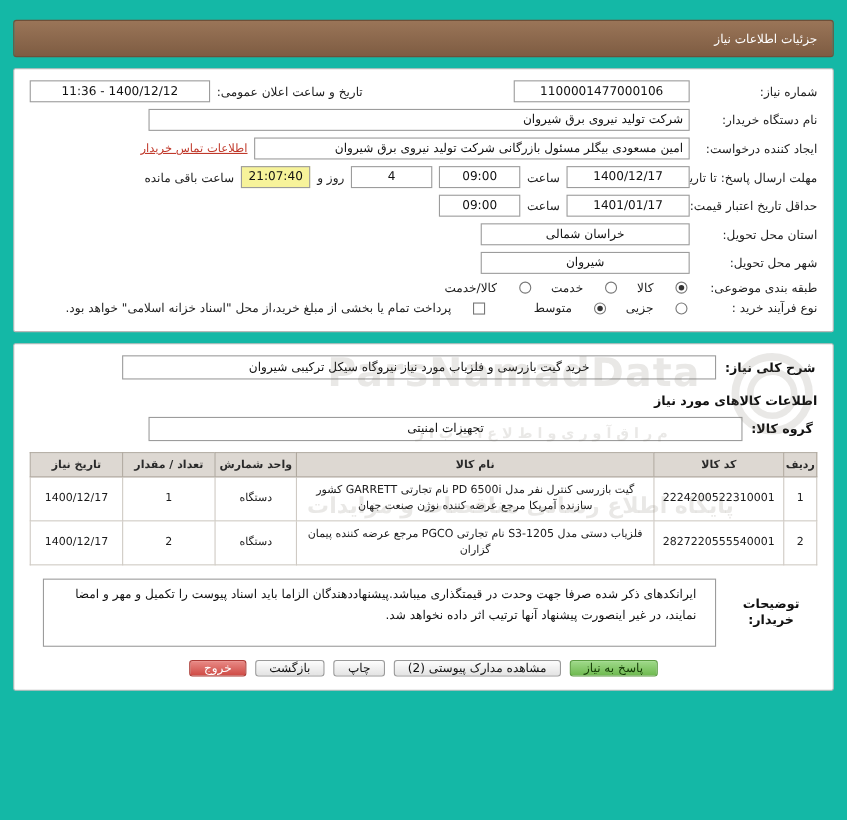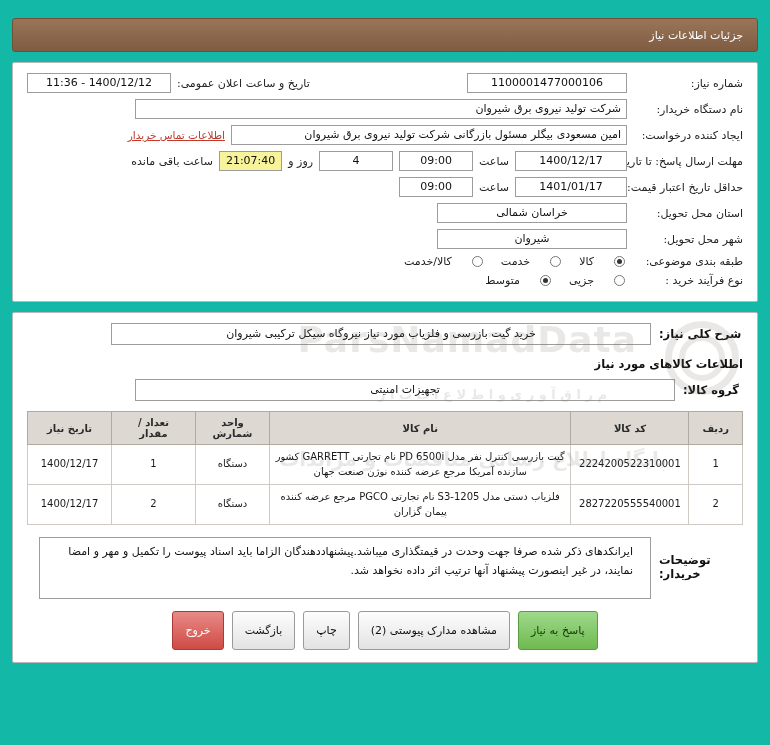--- a/index.html
+++ b/index.html
@@ -135,21 +135,21 @@
     width: 100%;
     border-collapse: collapse;
     font-size: 10px;
     direction: rtl;
   }
   table.items th {
     background: #ddd8d2;
     border: 1px solid #b0a99f;
     color: #2a2a2a;
     font-weight: bold;
-    padding: 5px 13px;
+    padding: 5px 1px;
     text-align: center;
   }
   table.items td {
     border: 1px solid #cfcac4;
     padding: 5px 4px;
     text-align: center;
     color: #1a1a1a;
     line-height: 1.45;
   }
   .desc-box {
@@ -162,21 +162,21 @@
     line-height: 1.7;
     text-align: right;
     direction: rtl;
   }
   .btn {
     border: 1px solid #9a9a9a;
     background: linear-gradient(#fdfdfd, #e3e3e3);
     border-radius: 3px;
     font-size: 11px;
     color: #111;
-    padding: 12px 12px;
+    padding: 0 12px;
     cursor: pointer;
     white-space: nowrap;
   }
   .btn.green {
     background: linear-gradient(#9fd98a, #6fba50);
     border-color: #5a9c41;
     color: #143a06;
   }
   .btn.red {
     background: linear-gradient(#e88a86, #cf4b45);
@@ -227,21 +227,21 @@
     <div class="header-title">جزئیات اطلاعات نیاز</div>
   </div>
 
   <div class="panel panel-top">
 
     <div class="row">
       <div class="lbl w-right">شماره نیاز:</div>
       <div class="fld" style="width:160px">1100001477000106</div>
       <div style="flex:1"></div>
       <div class="lbl">تاریخ و ساعت اعلان عمومی:</div>
-      <div class="fld" style="width:144px">1400/12/12 - 11:36</div>
+      <div class="fld" style="width:164px">1400/12/12 - 11:36</div>
     </div>
 
     <div class="row">
       <div class="lbl w-right">نام دستگاه خریدار:</div>
       <div class="fld lead" style="width:492px">شرکت تولید نیروی برق شیروان</div>
     </div>
 
     <div class="row">
       <div class="lbl w-right">ایجاد کننده درخواست:</div>
       <div class="fld lead" style="width:396px">امین مسعودی بیگلر مسئول بازرگانی شرکت تولید نیروی برق شیروان</div>
@@ -294,20 +294,24 @@
 
     <div class="row">
       <div class="lbl w-right">نوع فرآیند خرید :</div>
       <div class="opt">
         <span class="radio"></span>
         <span>جزیی</span>
       </div>
       <div class="opt">
         <span class="radio on"></span>
         <span>متوسط</span>
+      </div>
+      <div class="opt" style="margin-right:26px">
+        <span class="chk"></span>
+        <span class="note">پرداخت تمام یا بخشی از مبلغ خرید،از محل "اسناد خزانه اسلامی" خواهد بود.</span>
       </div>
     </div>
 
   </div>
 
   <div class="panel panel-2">
 
     <div class="wm-logo"></div>
     <div class="watermark wm1">ParsNamadData</div>
     <div class="watermark wm2">م ر ا ق آ و ر ی و  ا ط لا ع ا ت  ب ا ر</div>
@@ -350,21 +354,21 @@
           <td>2827220555540001</td>
           <td>فلزیاب دستی مدل S3-1205 نام تجارتی PGCO مرجع عرضه کننده پیمان گزاران</td>
           <td>دستگاه</td>
           <td>2</td>
           <td>1400/12/17</td>
         </tr>
       </tbody>
     </table>
 
     <div class="sec-head" style="margin-top:12px;align-items:flex-start">
-      <div class="sec-title" style="width:84px;text-align:left;padding-top:16px">توضیحات خریدار:</div>
+      <div class="sec-title" style="width:84px;text-align:center;padding-top:16px">توضیحات خریدار:</div>
       <div class="desc-box" style="width:612px">ایرانکدهای ذکر شده صرفا جهت وحدت در قیمتگذاری میباشد.پیشنهاددهندگان الزاما باید اسناد پیوست را تکمیل و مهر و امضا نمایند، در غیر اینصورت پیشنهاد آنها ترتیب اثر داده نخواهد شد.</div>
     </div>
 
     <div class="btnbar">
       <span class="btn green">پاسخ به نیاز</span>
       <span class="btn">مشاهده مدارک پیوستی (2)</span>
       <span class="btn">چاپ</span>
       <span class="btn">بازگشت</span>
       <span class="btn red">خروج</span>
     </div>

